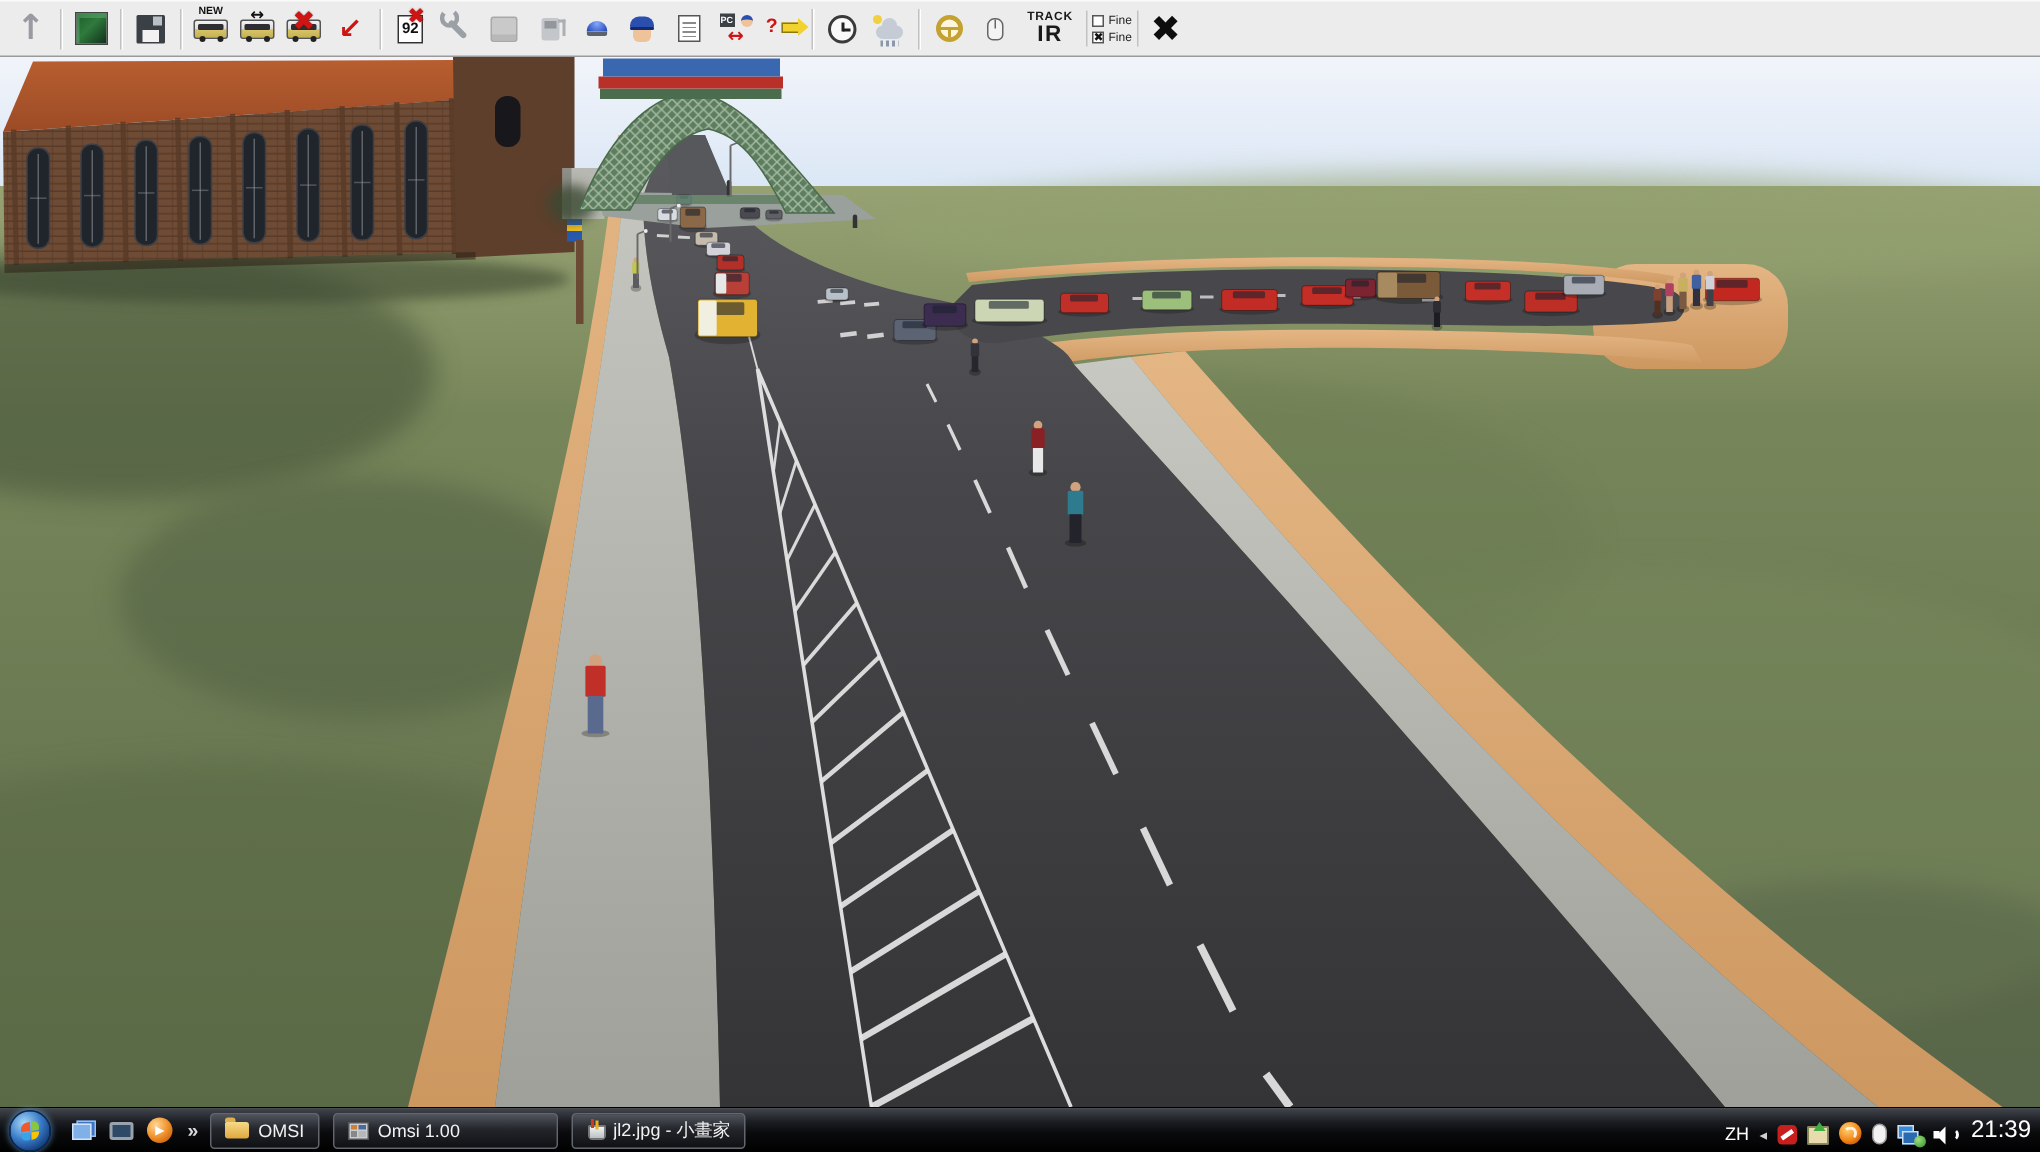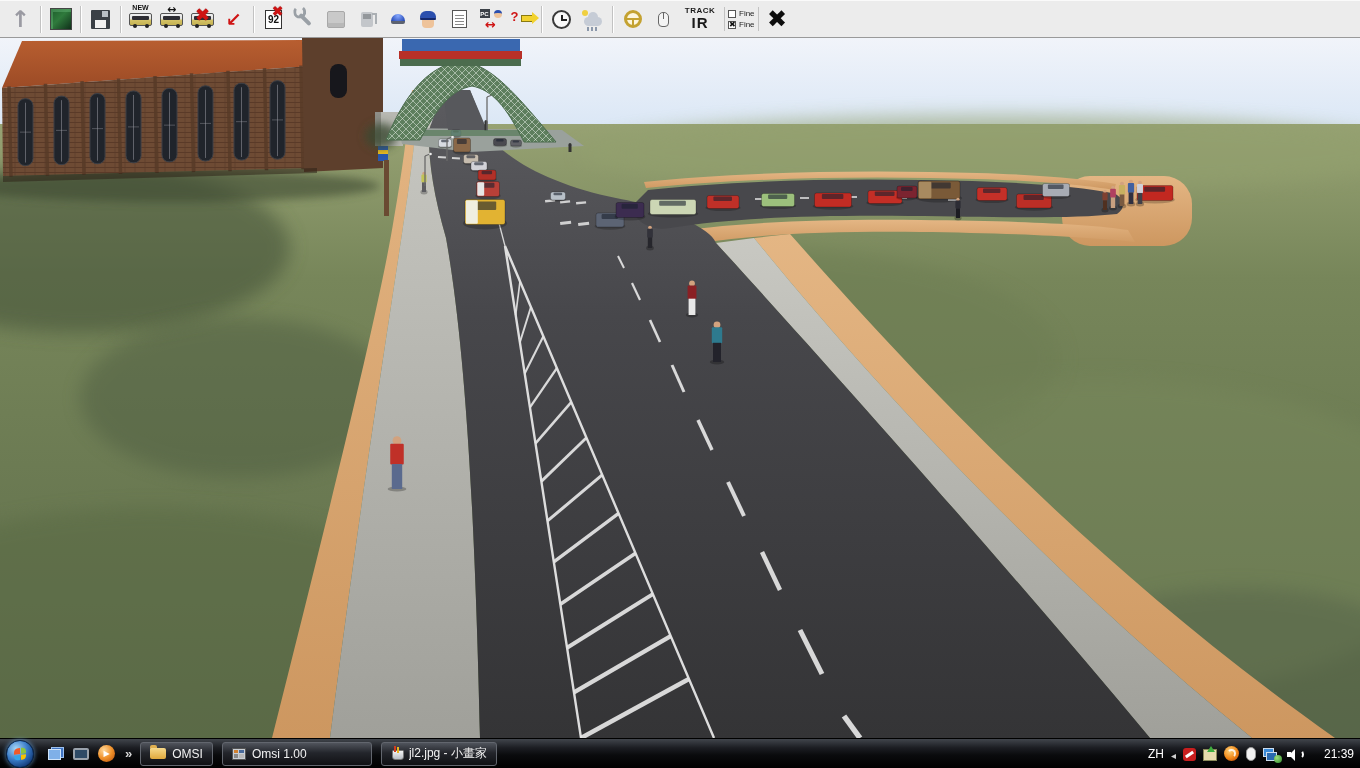--- a/index.html
+++ b/index.html
@@ -102,21 +102,21 @@
   .tr-orange:before{content:"";position:absolute;inset:3px;border:2px solid rgba(255,255,255,.85);border-left-color:transparent;border-bottom-color:transparent;border-radius:50%;}
   .tr-mouse{width:10px;height:14px;background:#f2f2f2;border:1px solid #999;border-radius:5px;}
   .tr-net{width:17px;height:13px;position:relative;}
   .tr-net:before{content:"";position:absolute;top:0;left:0;width:9px;height:7px;background:#3a8ad8;border:1px solid #cde;}
   .tr-net:after{content:"";position:absolute;bottom:0;right:3px;width:9px;height:7px;background:#2a6ab0;border:1px solid #cde;}
   .tr-globe{position:absolute;right:-2px;bottom:-2px;width:8px;height:8px;border-radius:50%;background:radial-gradient(circle at 35% 35%,#9fe07a,#2f8a2f);z-index:2;}
   .tr-vol{width:16px;height:13px;position:relative;}
   .tr-vol:before{content:"";position:absolute;left:0;top:4px;width:4px;height:5px;background:#fff;}
   .tr-vol:after{content:"";position:absolute;left:2px;top:1px;border-right:6px solid #fff;border-top:6px solid transparent;border-bottom:6px solid transparent;}
   .tr-wave{position:absolute;left:10px;top:2px;width:7px;height:9px;border:2px solid #fff;border-left:none;border-top-color:transparent;border-bottom-color:transparent;border-radius:0 7px 7px 0;}
-  .time{font-size:12px;color:#fff;margin-left:14px;}
+  .time{font-size:16px;color:#fff;margin-left:2px;}
 </style>
 </head>
 <body>
 
 <div class="screen">
 
   <div class="toolbar">
     <div class="tbtn">
         <span class="glyph up-arrow">↑</span>
       </div>

